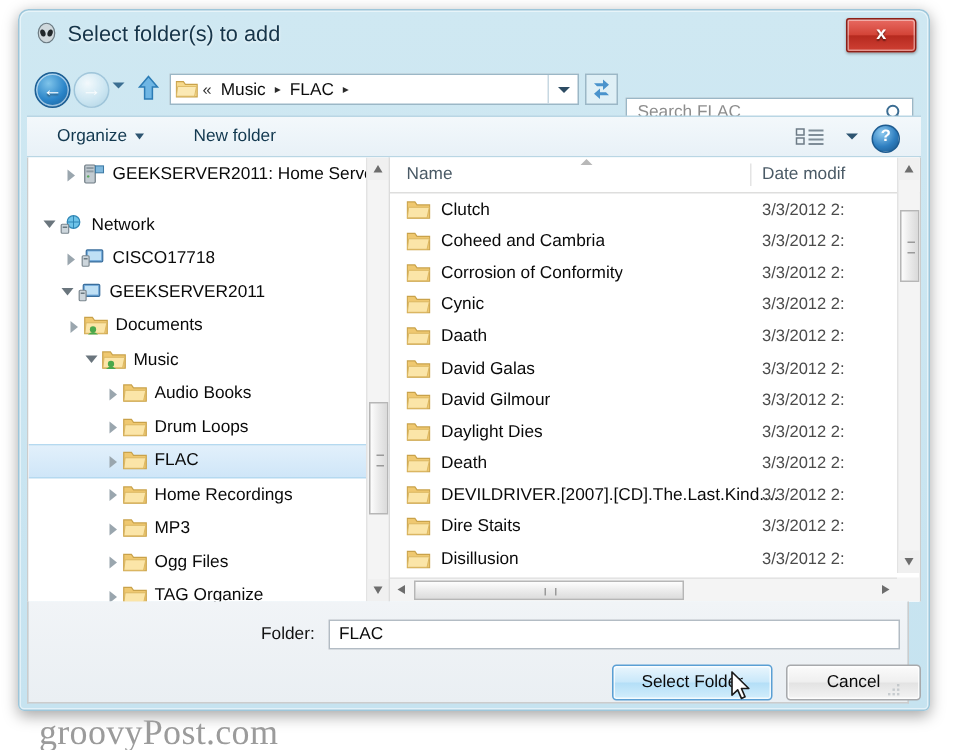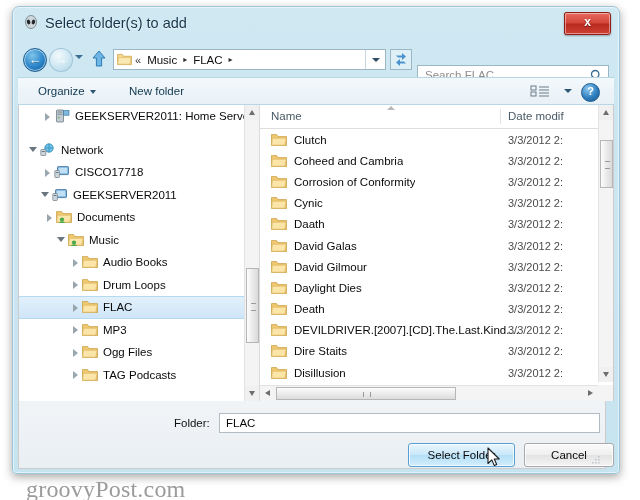--- a/index.html
+++ b/index.html
@@ -794,37 +794,45 @@
                   <path d="M1.4 5.2 L15.2 5.2 L13.7 12.2 L0.6 12.2 Z" fill="#fbe5a8" stroke="#d9b45e" stroke-width="0.6"></path>
                 </svg></span>
               <span class="tree-label">FLAC</span>
             </div>
             <div class="tree-row" style="padding-left: 50px;">
               <span class="expander collapsed"></span>
               <span class="tree-ico"><svg viewBox="0 0 16 14" width="16" height="14">
                   <path d="M0.5 3 L0.5 12.5 L15.5 12.5 L15.5 3.6 L7 3.6 L5.6 1.6 L0.5 1.6 Z" fill="#efc870" stroke="#c9a24a" stroke-width="0.8"></path>
                   <path d="M1.4 5.2 L15.2 5.2 L13.7 12.2 L0.6 12.2 Z" fill="#fbe5a8" stroke="#d9b45e" stroke-width="0.6"></path>
                 </svg></span>
-              <span class="tree-label">MP3</span>
+              <span class="tree-label">Home Recordings</span>
             </div>
             <div class="tree-row" style="padding-left: 50px;">
               <span class="expander collapsed"></span>
               <span class="tree-ico"><svg viewBox="0 0 16 14" width="16" height="14">
                   <path d="M0.5 3 L0.5 12.5 L15.5 12.5 L15.5 3.6 L7 3.6 L5.6 1.6 L0.5 1.6 Z" fill="#efc870" stroke="#c9a24a" stroke-width="0.8"></path>
                   <path d="M1.4 5.2 L15.2 5.2 L13.7 12.2 L0.6 12.2 Z" fill="#fbe5a8" stroke="#d9b45e" stroke-width="0.6"></path>
                 </svg></span>
-              <span class="tree-label">Ogg Files</span>
+              <span class="tree-label">MP3</span>
             </div>
             <div class="tree-row" style="padding-left: 50px;">
               <span class="expander collapsed"></span>
               <span class="tree-ico"><svg viewBox="0 0 16 14" width="16" height="14">
                   <path d="M0.5 3 L0.5 12.5 L15.5 12.5 L15.5 3.6 L7 3.6 L5.6 1.6 L0.5 1.6 Z" fill="#efc870" stroke="#c9a24a" stroke-width="0.8"></path>
                   <path d="M1.4 5.2 L15.2 5.2 L13.7 12.2 L0.6 12.2 Z" fill="#fbe5a8" stroke="#d9b45e" stroke-width="0.6"></path>
                 </svg></span>
-              <span class="tree-label">TAG Podcasts</span>
+              <span class="tree-label">Ogg Files</span>
+            </div>
+            <div class="tree-row" style="padding-left: 50px;">
+              <span class="expander collapsed"></span>
+              <span class="tree-ico"><svg viewBox="0 0 16 14" width="16" height="14">
+                  <path d="M0.5 3 L0.5 12.5 L15.5 12.5 L15.5 3.6 L7 3.6 L5.6 1.6 L0.5 1.6 Z" fill="#efc870" stroke="#c9a24a" stroke-width="0.8"></path>
+                  <path d="M1.4 5.2 L15.2 5.2 L13.7 12.2 L0.6 12.2 Z" fill="#fbe5a8" stroke="#d9b45e" stroke-width="0.6"></path>
+                </svg></span>
+              <span class="tree-label">TAG Organize</span>
             </div>
           </div>
         <div class="tree-scroll">
           <div class="sb-arrow up">
               <i></i>
             </div>
           <div class="sb-thumb" style="top:163px;height:75px;"></div>
           <div class="sb-arrow down">
               <i></i>
             </div>

